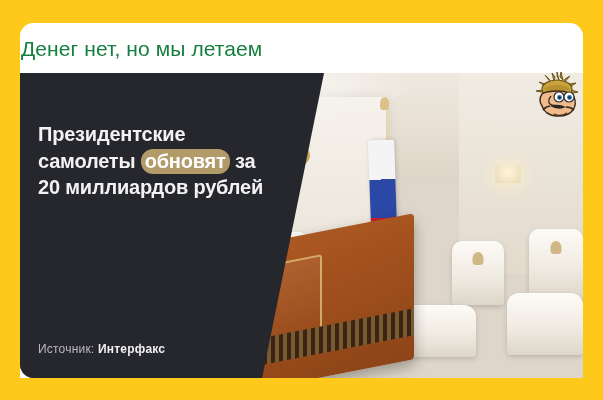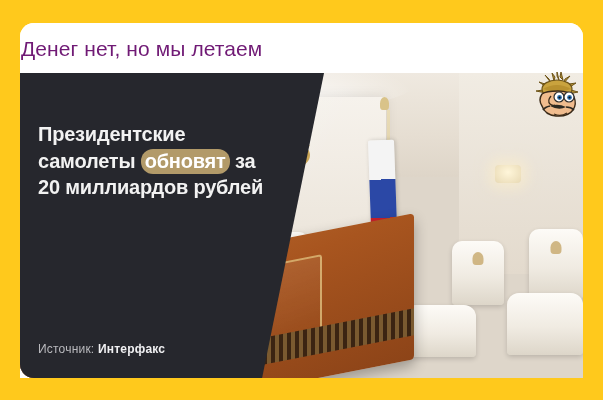--- a/index.html
+++ b/index.html
@@ -41,21 +41,21 @@
     top: 0;
     width: 100%;
     height: 50px;
     background: #ffffff;
     display: flex;
     align-items: center;
   }
   #caption-text {
     font-size: 21px;
     line-height: 1;
-    color: #701a75;
+    color: #15803d;
     letter-spacing: 0.1px;
     padding-left: 1px;
     white-space: nowrap;
     text-align: right;
   }
 
   
   #media-block {
     position: absolute;
     left: 0;

